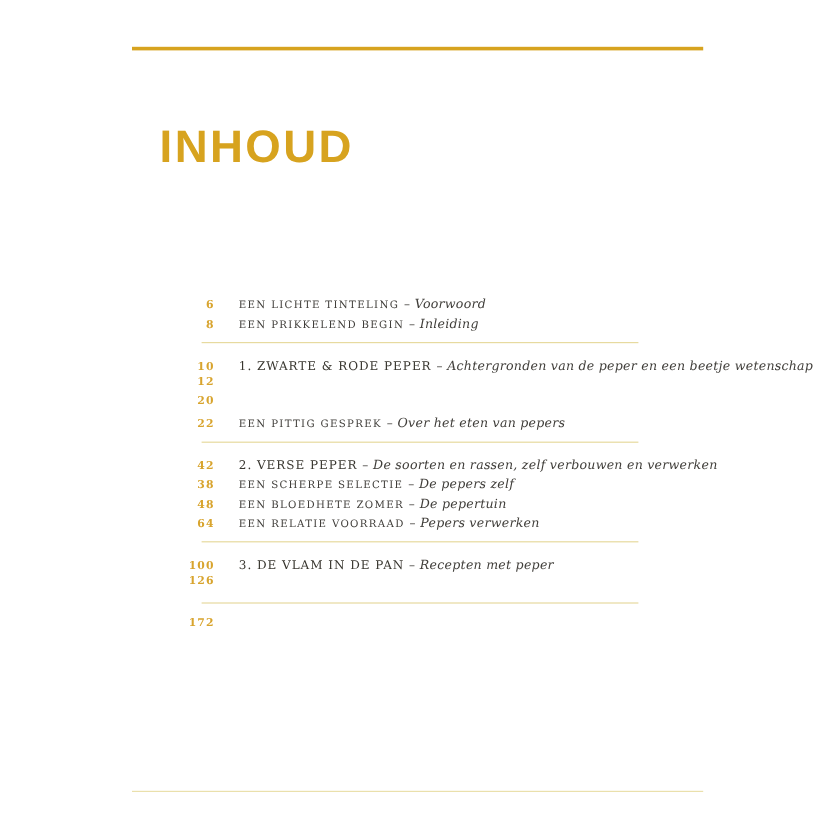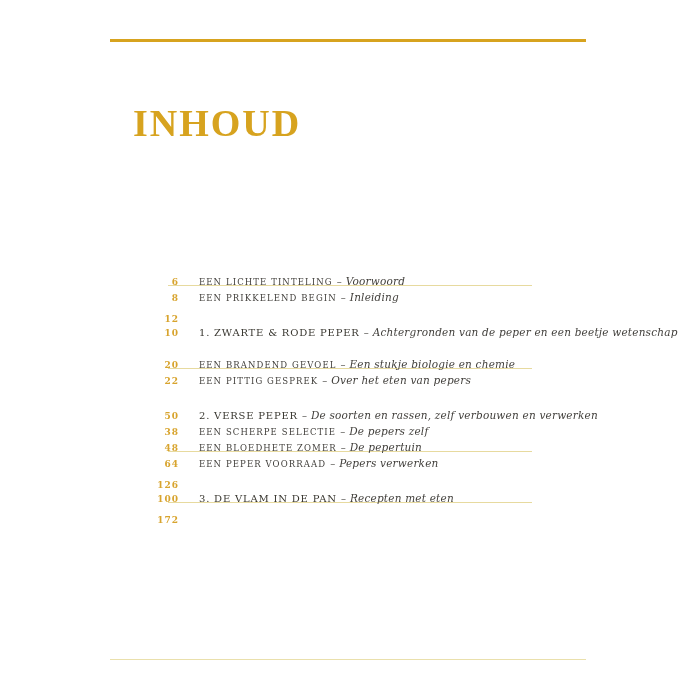--- a/index.html
+++ b/index.html
@@ -19,21 +19,21 @@
   }
   .bottom-rule {
     position: absolute;
     left: 110px; top: 659px;
     width: 476px; height: 1px;
     background: #EAE0AC;
   }
   .page-title {
     position: absolute;
     left: 133px; top: 79px;
-    font-family: Liberation Serif, serif;
+    font-family: Liberation Sans, sans-serif;
     font-weight: 800;
     font-size: 38px;
     line-height: 38px;
     letter-spacing: 2px;
     color: #D7A31F;
   }
   .toc {
     position: absolute;
     left: 110px; top: 244px;
     width: 480px;
@@ -50,21 +50,20 @@
     width: 69px;
     text-align: right;
     font-weight: bold;
     font-size: 9px;
     letter-spacing: 1px;
     color: #D8A42E;
   }
   .toc-text {
     margin-left: 20px;
     color: #403E3A;
-    margin-top: 28px;
   }
   .toc-title {
     font-size: 8.5px;
     letter-spacing: 1.1px;
     color: #403E3A;
   }
   .toc-row.chapter .toc-title {
     font-weight: normal;
     font-size: 10px;
     letter-spacing: 0.8px;
@@ -106,47 +105,46 @@
       <div class="divider"></div>
       <div class="toc-row chapter">
         <span class="toc-num">10</span>
         <div class="toc-text"><span class="toc-title">1. ZWARTE &amp; RODE PEPER</span><span class="toc-dash">–</span><span class="toc-sub">Achtergronden van de peper en een beetje wetenschap</span></div>
       </div>
       <div class="toc-row">
         <span class="toc-num">12</span>
       </div>
       <div class="toc-row">
         <span class="toc-num">20</span>
-        <div class="toc-text"><span class="toc-title">EEN BRANDEND GEVOEL</span><span class="toc-dash">–</span><span class="toc-sub">Een stukje biologie en chemie</span></div>
       </div>
       <div class="toc-row">
         <span class="toc-num">22</span>
         <div class="toc-text"><span class="toc-title">EEN PITTIG GESPREK</span><span class="toc-dash">–</span><span class="toc-sub">Over het eten van pepers</span></div>
       </div>
       <div class="divider"></div>
       <div class="toc-row chapter">
-        <span class="toc-num">50</span>
+        <span class="toc-num">42</span>
         <div class="toc-text"><span class="toc-title">2. VERSE PEPER</span><span class="toc-dash">–</span><span class="toc-sub">De soorten en rassen, zelf verbouwen en verwerken</span></div>
       </div>
       <div class="toc-row">
         <span class="toc-num">38</span>
         <div class="toc-text"><span class="toc-title">EEN SCHERPE SELECTIE</span><span class="toc-dash">–</span><span class="toc-sub">De pepers zelf</span></div>
       </div>
       <div class="toc-row">
         <span class="toc-num">48</span>
         <div class="toc-text"><span class="toc-title">EEN BLOEDHETE ZOMER</span><span class="toc-dash">–</span><span class="toc-sub">De pepertuin</span></div>
       </div>
       <div class="toc-row">
         <span class="toc-num">64</span>
-        <div class="toc-text"><span class="toc-title">EEN PEPER VOORRAAD</span><span class="toc-dash">–</span><span class="toc-sub">Pepers verwerken</span></div>
+        <div class="toc-text"><span class="toc-title">EEN RELATIE VOORRAAD</span><span class="toc-dash">–</span><span class="toc-sub">Pepers verwerken</span></div>
       </div>
       <div class="divider"></div>
       <div class="toc-row chapter">
         <span class="toc-num">100</span>
-        <div class="toc-text"><span class="toc-title">3. DE VLAM IN DE PAN</span><span class="toc-dash">–</span><span class="toc-sub">Recepten met eten</span></div>
+        <div class="toc-text"><span class="toc-title">3. DE VLAM IN DE PAN</span><span class="toc-dash">–</span><span class="toc-sub">Recepten met peper</span></div>
       </div>
       <div class="toc-row">
         <span class="toc-num">126</span>
       </div>
       <div class="divider"></div>
       <div class="toc-row">
         <span class="toc-num">172</span>
       </div>
     </div>
   <div class="bottom-rule"></div>

